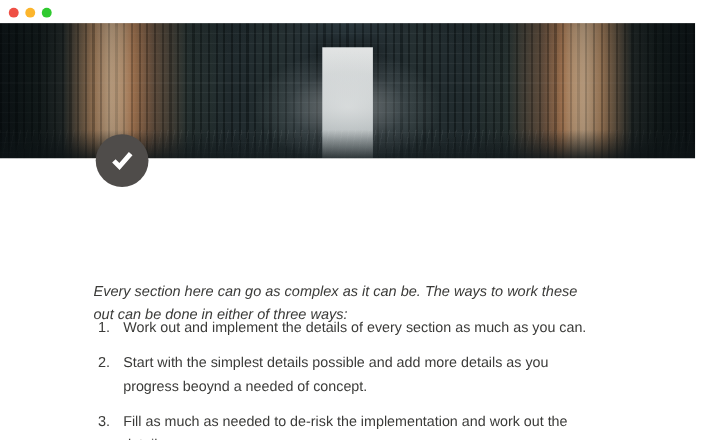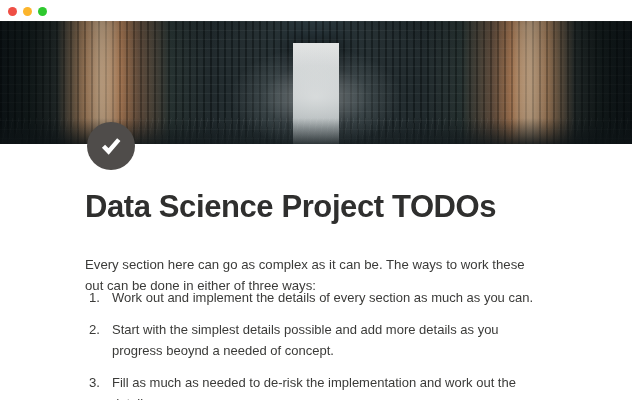--- a/index.html
+++ b/index.html
@@ -189,20 +189,21 @@
   }
   .intro {
     position: absolute;
     top: 110px;
     left: 85px;
     width: 460px;
     margin: 0;
     font-size: 13.2px;
     line-height: 21px;
     color: #3b3b39;
+    font-style: italic;
   }
   .todo-list {
     position: absolute;
     top: 143px;
     left: 85px;
     width: 462px;
     margin: 0;
     padding: 0;
     list-style: none;
     counter-reset: todo;
@@ -261,21 +262,20 @@
 
   <div class="page-icon">
     <span>
       <svg width="28" height="28" viewBox="0 0 28 28" aria-hidden="true">
         <path d="M6.5 14.2 L11.6 19.4 L21.8 7.6" fill="none" stroke="#ffffff" stroke-width="4.4" stroke-linecap="butt" stroke-linejoin="miter"></path>
       </svg>
     </span>
   </div>
 
   <div class="content">
-    <h1 class="page-title">Data Science Project TODOs</h1>
 
     <p class="intro">Every section here can go as complex as it can be. The ways to work these out can be done in either of three ways:</p>
 
     <ol class="todo-list">
       <li class="todo-item">Work out and implement the details of every section as much as you can.</li>
       <li class="todo-item">Start with the simplest details possible and add more details as you progress beoynd a needed of concept.</li>
       <li class="todo-item">Fill as much as needed to de-risk the implementation and work out the details as you progress.</li>
     </ol>
   </div>
 

